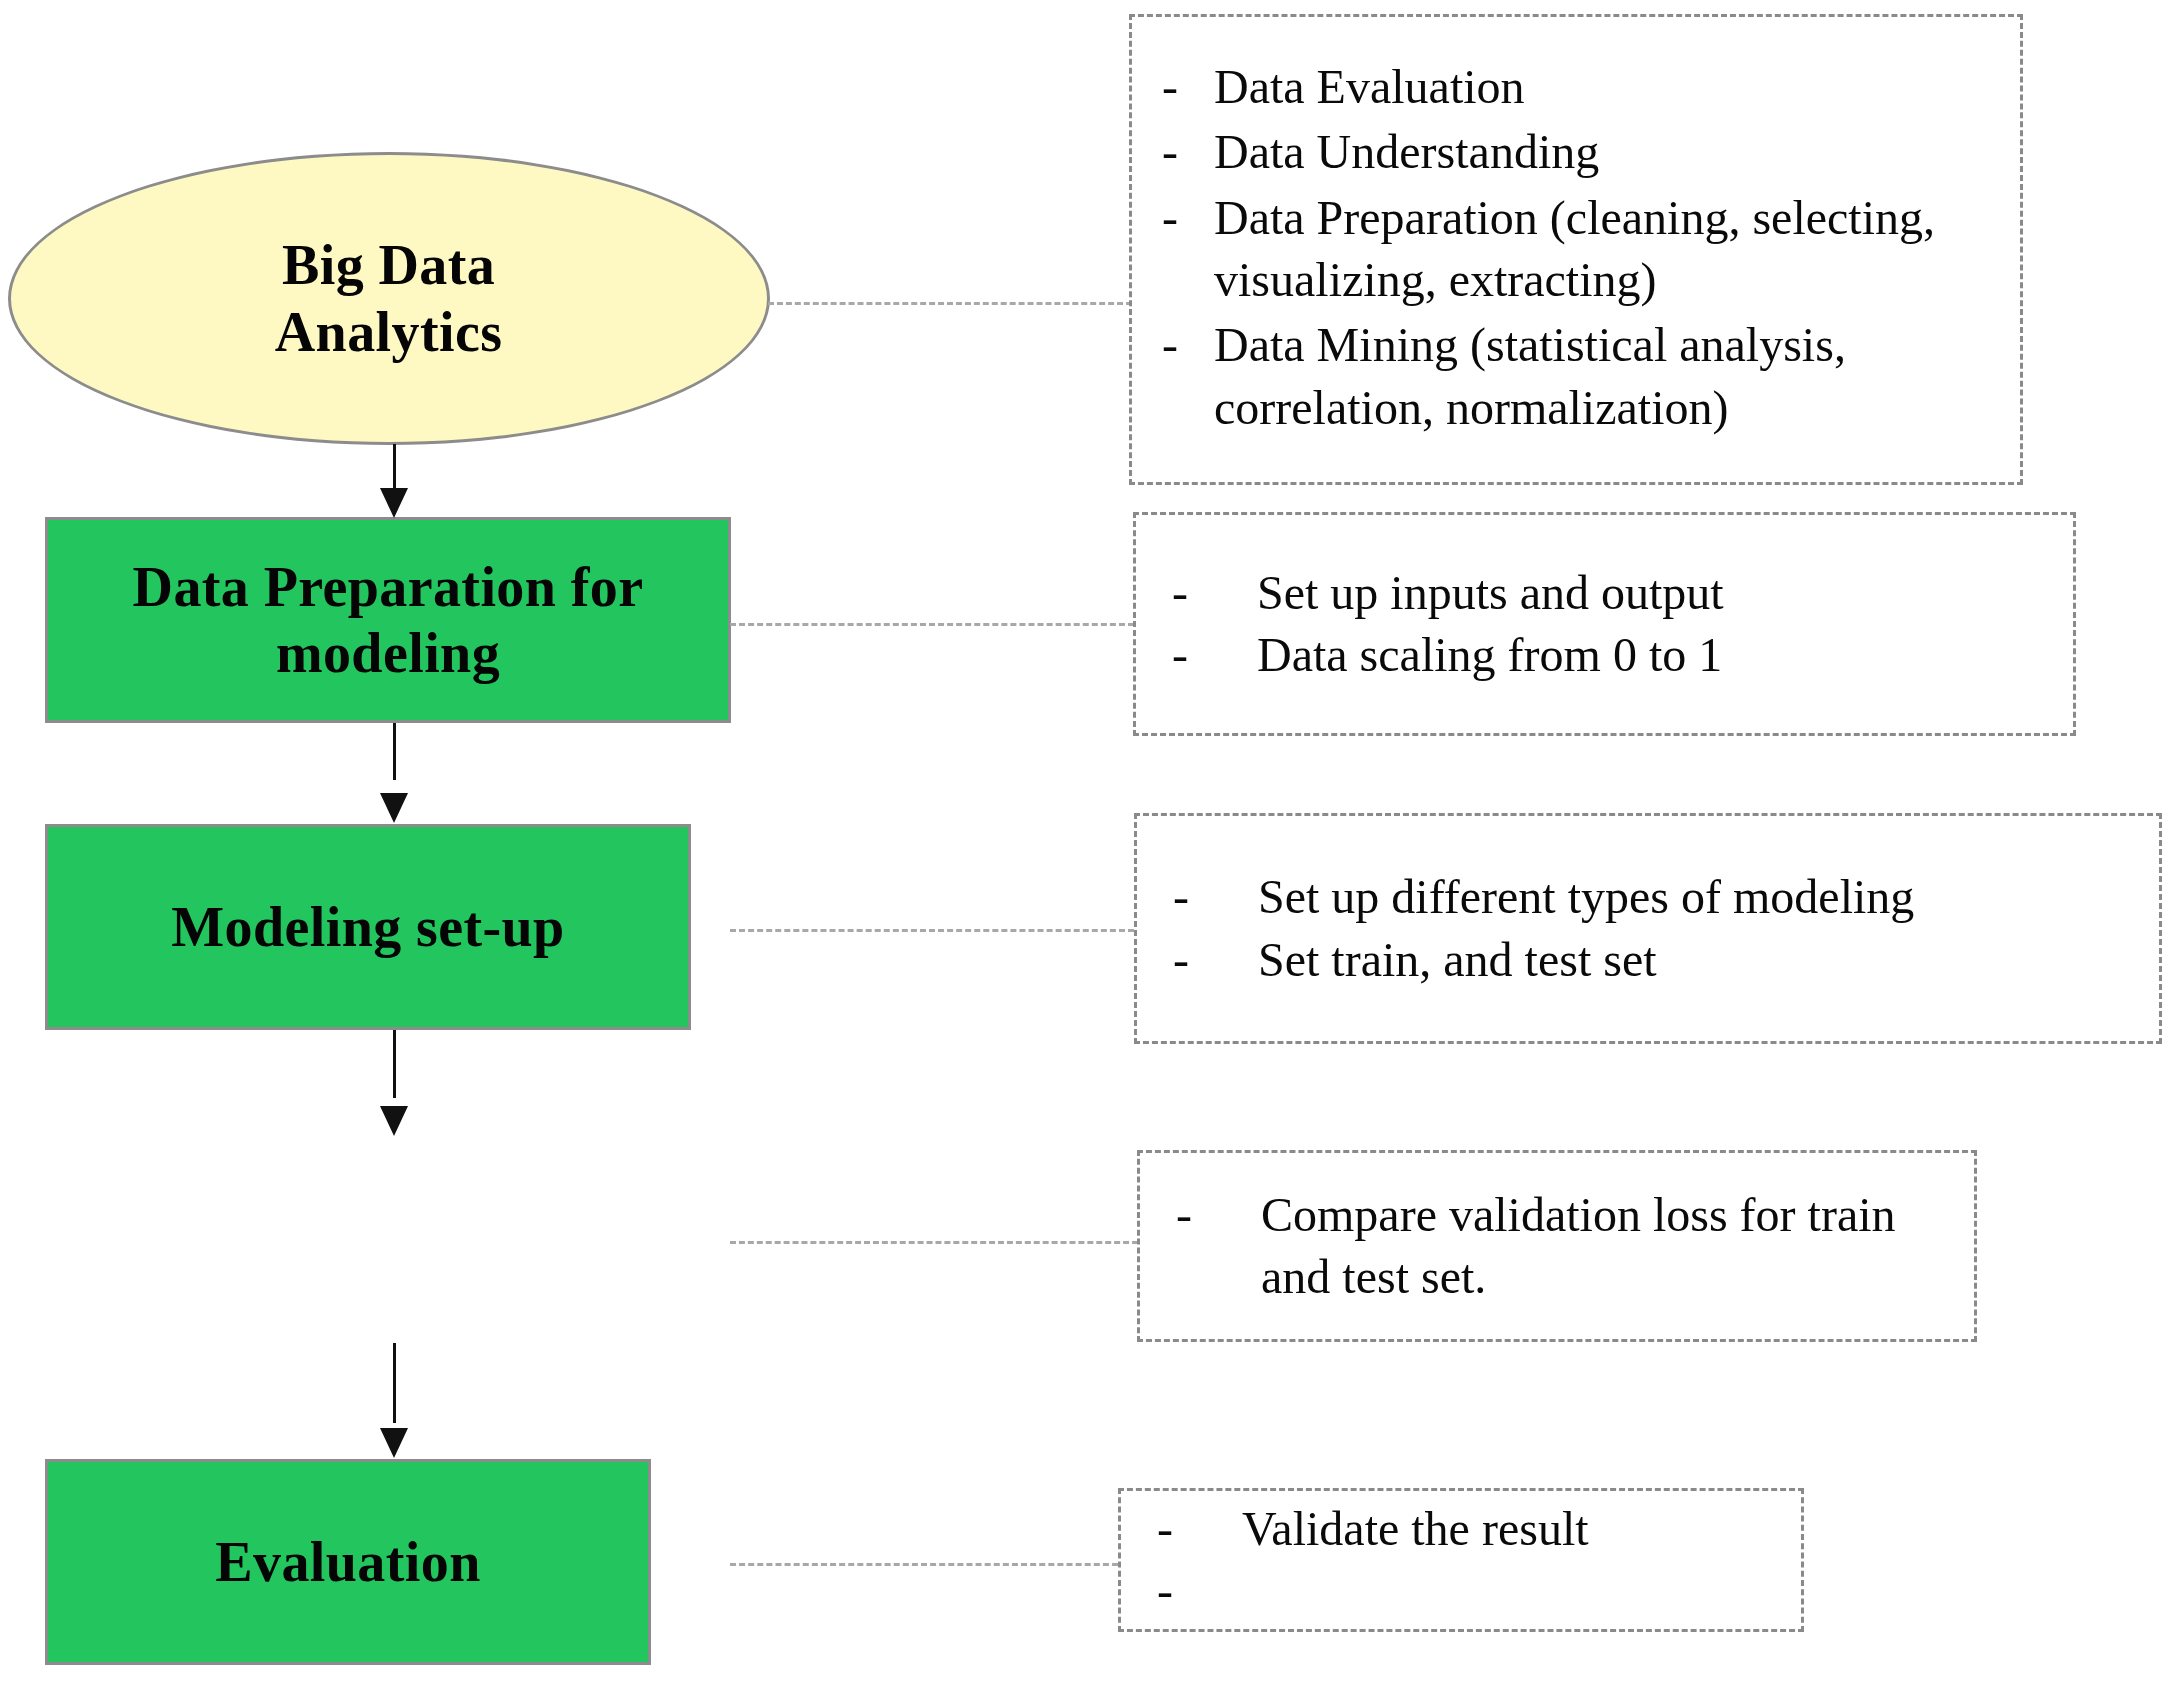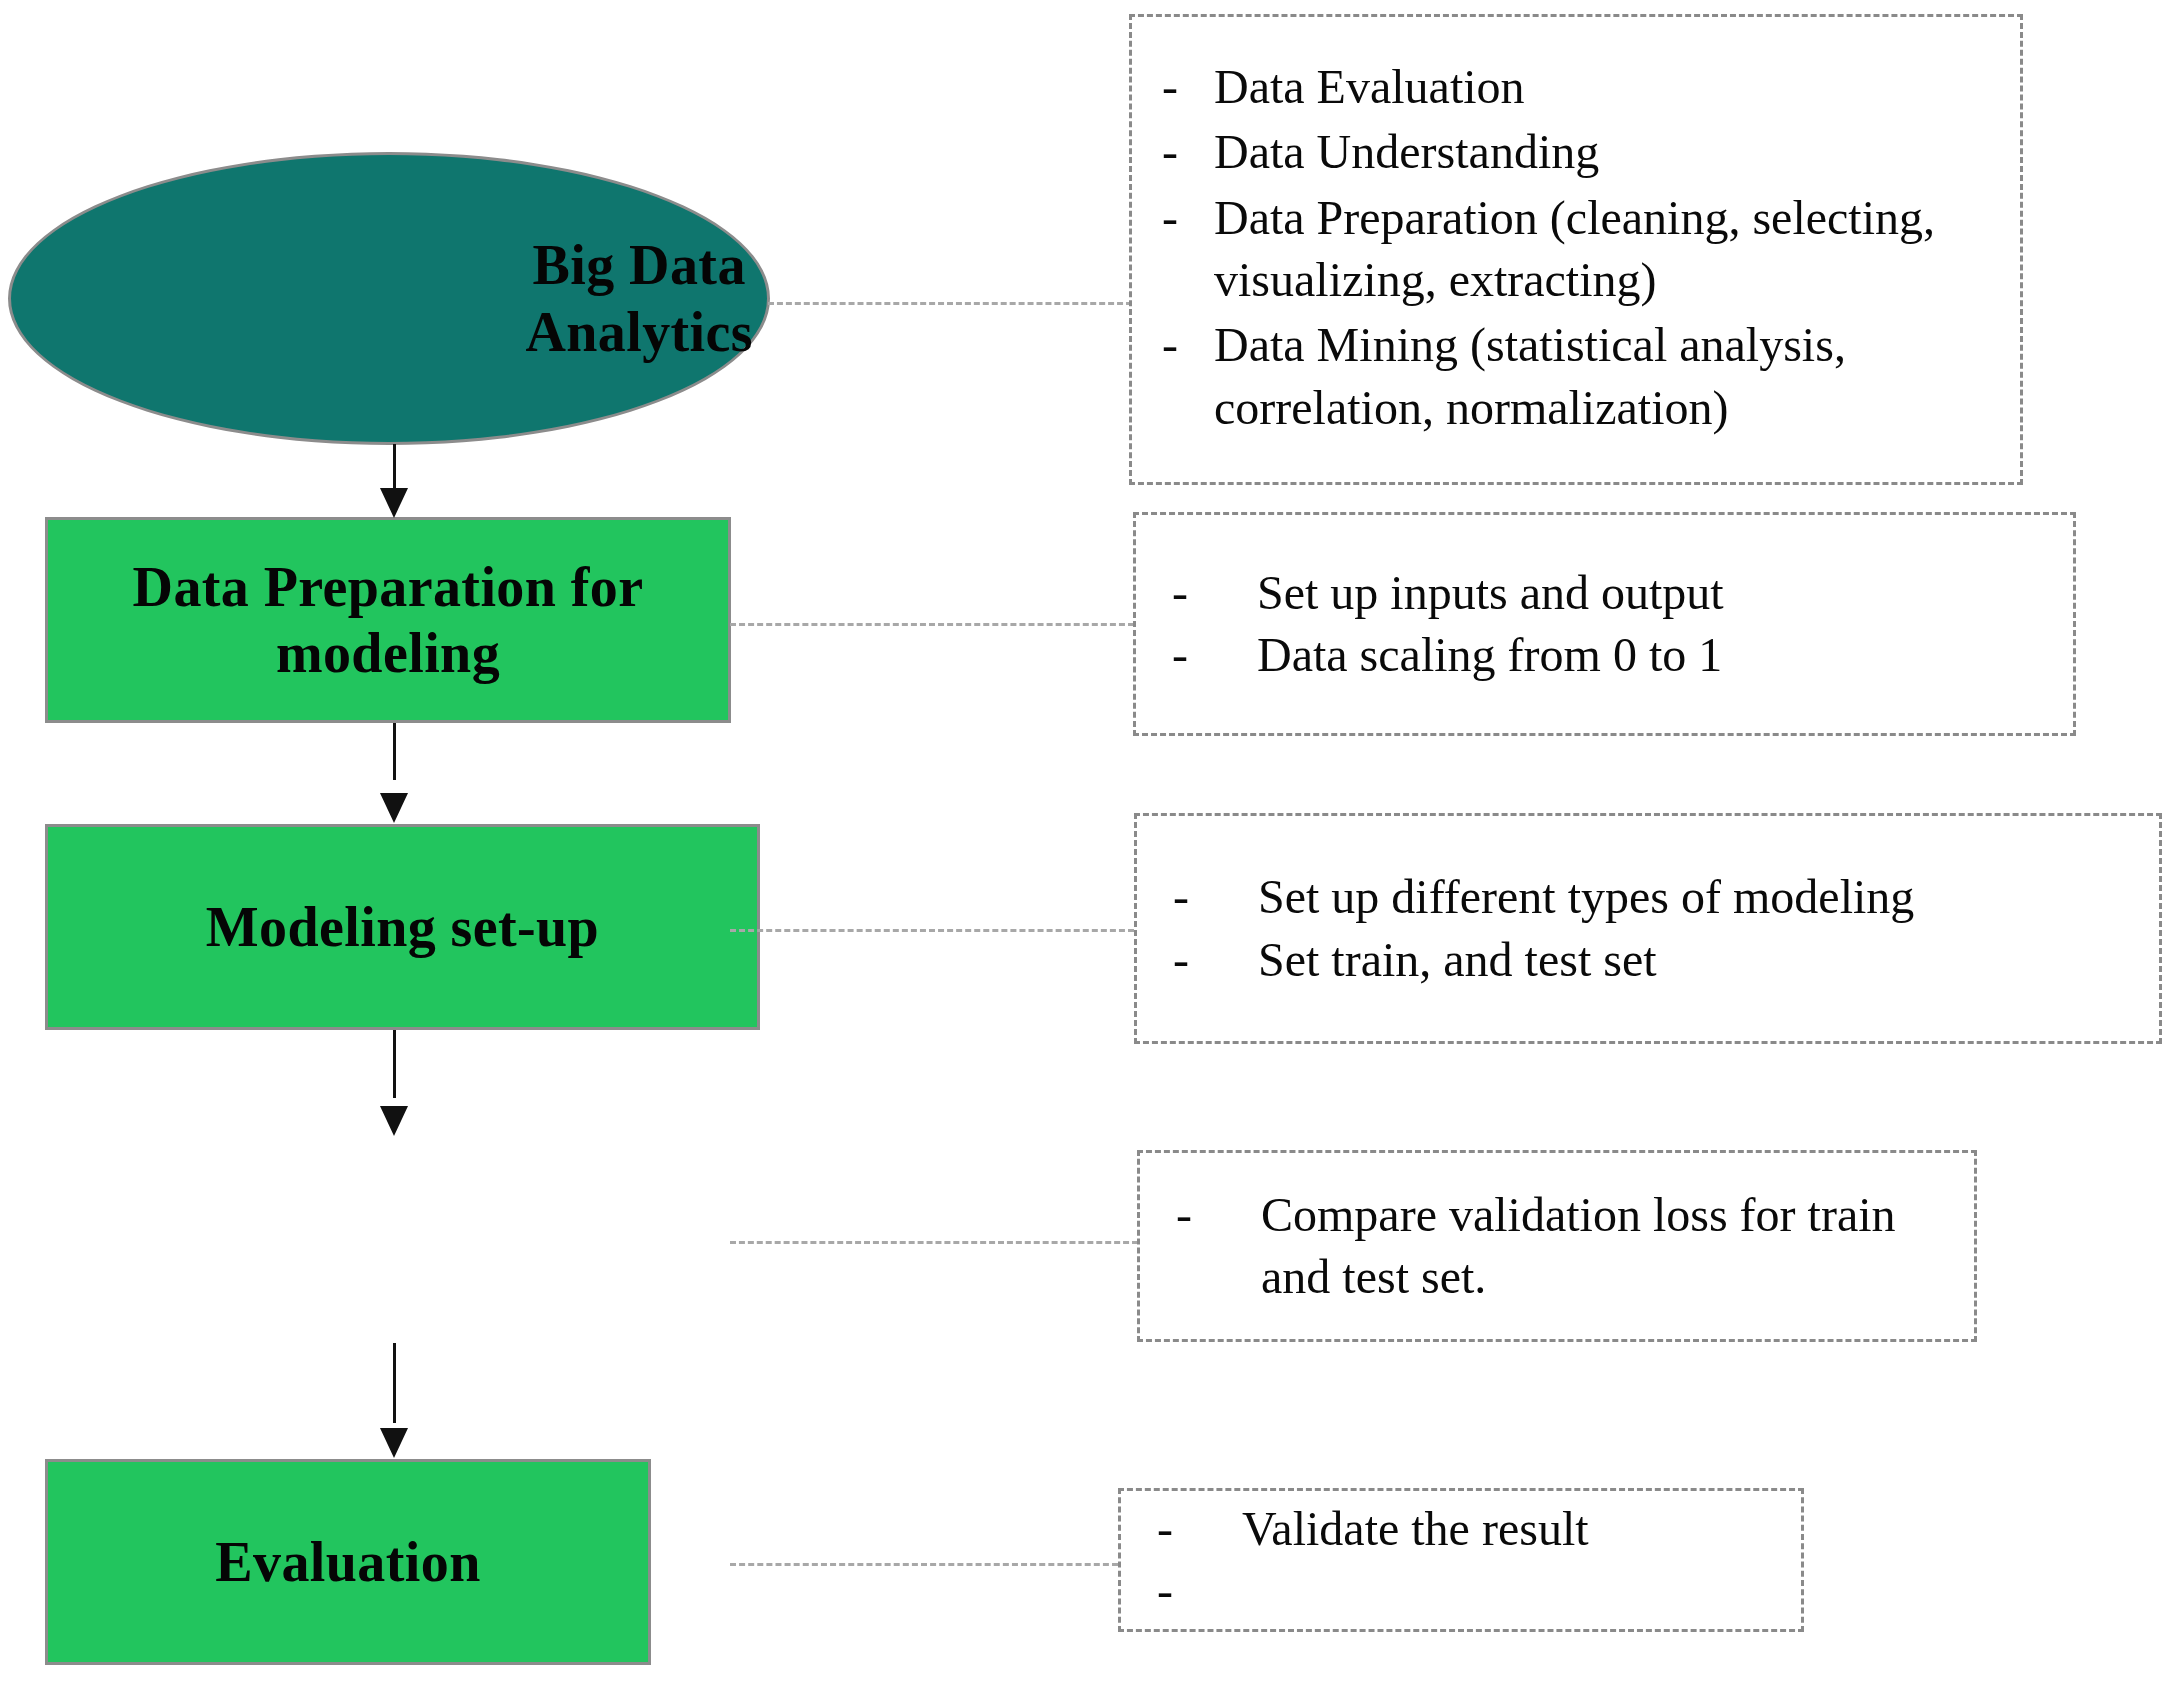--- a/index.html
+++ b/index.html
@@ -34,24 +34,24 @@
     color: #050505;
     letter-spacing: 0.4px;
     padding: 0 13.6px;
   }
 
   .ellipse {
     position: absolute;
     box-sizing: border-box;
     border: 3.8px solid #8c8c8c;
     border-radius: 50%;
-    background: #0f766e;
+    background: #fef9c3;
     display: flex;
     align-items: center;
-    justify-content: flex-end;
+    justify-content: center;
     text-align: center;
   }
 
   
   .panel {
     position: absolute;
     box-sizing: border-box;
     border: 3.8px dashed #8a8a8a;
     background: #ffffff;
     display: flex;
@@ -121,21 +121,21 @@
   <div class="ellipse" style="left:7.6px; top:152px; width:762px; height:293px;">
     <div class="node-label" style="white-space:pre-line;">Big Data
 Analytics</div>
   </div>
 
   <div class="node" style="left:45px; top:517px; width:686px; height:206px;">
     <div class="node-label" style="white-space:pre-line;">Data Preparation for
 modeling</div>
   </div>
 
-  <div class="node" style="left:45px; top:824px; width:715px; height:206px;">
+  <div class="node" style="left:45px; top:824px; width:646px; height:206px;">
     <div class="node-label" style="white-space:pre-line;">Modeling set-up</div>
   </div>
 
 
   <div class="node" style="left:45px; top:1459px; width:606px; height:206px;">
     <div class="node-label" style="white-space:pre-line;">Evaluation</div>
   </div>
 
   <div class="arrow-line" style="left:393px; top:444px; height:49px;"></div>
   <div class="arrow-head" style="left:380px; top:488px;"></div>

